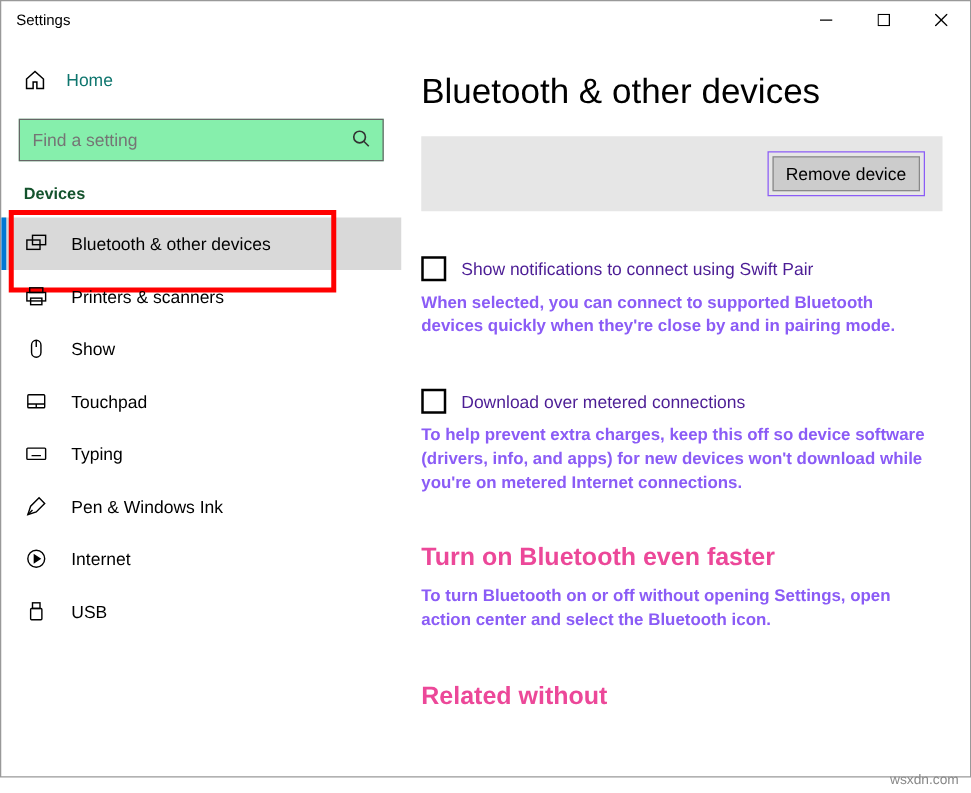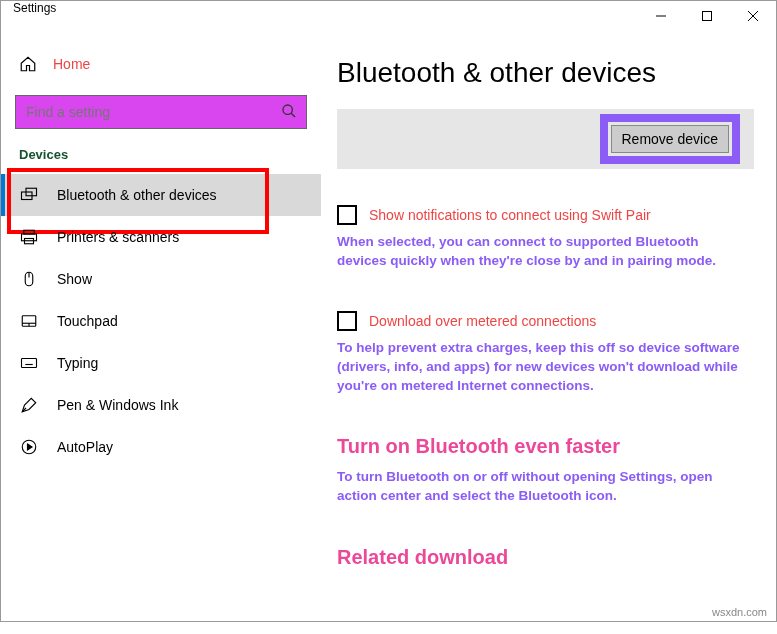--- a/index.html
+++ b/index.html
@@ -1,47 +1,47 @@
 <!DOCTYPE html>
 <html><head>
 <meta charset="utf-8">
 <style>
 * { margin: 0; padding: 0; box-sizing: border-box; font-family: "Segoe UI", Arial, sans-serif; }
 body { width: 777px; height: 634px; background: #fff; overflow: hidden; position: relative; }
 .window { display: flex; flex-direction: column; width: 777px; height: 622px; border: 1px solid #999; background: #fff; }
-.titlebar { display: flex; align-items: flex-start; height: 30px; padding-left: 12px; }
+.titlebar { display: flex; align-items: center; height: 30px; padding-left: 12px; }
 .titlebar-text { font-size: 12px; color: #000; flex: 1; }
 .wincontrols { display: flex; }
 .wbtn { width: 46px; height: 30px; display: flex; align-items: center; justify-content: center; font-size: 11px; color: #000; }
 .body { display: flex; flex: 1; overflow: hidden; }
 .sidebar { width: 320px; display: flex; flex-direction: column; padding-top: 18px; }
 .home-row { display: flex; align-items: center; gap: 16px; padding: 6px 18px; }
 .home-row svg, .nav-row svg { width: 18px; height: 18px; flex-shrink: 0; }
-.home-label { font-size: 14px; color: #ef4444; }
+.home-label { font-size: 14px; color: #0f766e; }
 .search-wrap { margin: 16px 14px 18px 14px; position: relative; }
-.search { width: 100%; height: 34px; border: 1px solid #666; padding: 0 34px 0 10px; font-size: 14px; background: #d946ef; outline: none; }
+.search { width: 100%; height: 34px; border: 1px solid #666; padding: 0 34px 0 10px; font-size: 14px; background: #86efac; outline: none; }
 .search-icon { position: absolute; right: 10px; top: 8px; width: 16px; height: 16px; color: #333; }
 .devices-hdr { font-size: 13px; font-weight: 600; padding: 0 18px 12px 18px; color: #14532d; }
 .nav-list { display: flex; flex-direction: column; }
 .nav-row { display: flex; align-items: center; gap: 18px; padding: 12px 18px; font-size: 14px; color: #000; position: relative; }
 .nav-row .icon { width: 20px; display: flex; justify-content: center; }
 .nav-row.active { background: #d9d9d9; }
 .nav-row.active::before { content: ""; position: absolute; left: 0; top: 0; bottom: 0; width: 4px; background: #0078d4; }
 .highlight-nav { position: absolute; border: 4px solid #ff0000; pointer-events: none; }
 .main { flex: 1; padding: 26px 22px 0 16px; overflow: hidden; }
 .main-title { font-size: 28px; font-weight: 350; color: #000; margin-bottom: 20px; }
 .remove-bar { background: #e6e6e6; height: 60px; display: flex; align-items: center; justify-content: flex-end; padding-right: 14px; margin-bottom: 36px; }
-.remove-btn-wrap { border: 8px solid #8b5cf6; padding: 3px; margin-left: 46px; }
+.remove-btn-wrap { border: 1px solid #8b5cf6; padding: 3px; margin-left: 46px; }
 .remove-btn { background: #ccc; border: 1px solid #888; padding: 5px 10px; font-size: 14px; cursor: pointer; }
 .chk-row { display: flex; align-items: center; gap: 12px; margin-bottom: 8px; }
 .chk { width: 20px; height: 20px; border: 2px solid #000; flex-shrink: 0; }
-.chk-label { font-size: 14px; color: #ef4444; }
+.chk-label { font-size: 14px; color: #4c1d95; }
 .helper { font-size: 13.5px; color: #8b5cf6; line-height: 1.4; margin-bottom: 40px; padding-right: 6px; font-weight: bold; }
 .sub-head { font-size: 20px; font-weight: 600; color: #ec4899; margin-bottom: 10px; }
-.watermark { position: absolute; bottom: 16px; right: 10px; font-size: 11px; color: #888; }
+.watermark { position: absolute; bottom: 4px; right: 10px; font-size: 11px; color: #888; }
 </style>
 </head>
 <body>
 
 <div class="window">
 
   <div class="titlebar">
     <span class="titlebar-text">Settings</span>
     <div class="wincontrols">
       <div class="wbtn">
@@ -152,23 +152,32 @@
           <span>Pen &amp; Windows Ink</span>
         </div>
 
         <div class="nav-row">
           <span class="icon">
               <svg width="18" height="18" viewBox="0 0 24 24" fill="none" stroke="#000" stroke-width="1.5">
                 <circle cx="12" cy="12" r="9"></circle>
                 <polygon points="10,8 16,12 10,16" fill="#000"></polygon>
               </svg>
             </span>
-          <span>AutoPlay</span>
-        </div>
-
+          <span>Internet</span>
+        </div>
+
+        <div class="nav-row">
+          <span class="icon">
+              <svg width="18" height="18" viewBox="0 0 24 24" fill="none" stroke="#000" stroke-width="1.5">
+                <rect x="8" y="3" width="8" height="6"></rect>
+                <rect x="6" y="9" width="12" height="12" rx="1"></rect>
+              </svg>
+            </span>
+          <span>USB</span>
+        </div>
 
       </div>
     </div>
 
     <div class="main">
       <h1 class="main-title">Bluetooth &amp; other devices</h1>
 
       <div class="remove-bar">
         <div class="remove-btn-wrap">
           <button class="remove-btn">Remove device</button>
@@ -183,18 +192,18 @@
 
       <div class="chk-row">
         <div class="chk"></div>
         <span class="chk-label">Download over metered connections</span>
       </div>
       <p class="helper">To help prevent extra charges, keep this off so device software (drivers, info, and apps) for new devices won't download while you're on metered Internet connections.</p>
 
       <h2 class="sub-head">Turn on Bluetooth even faster</h2>
       <p class="helper">To turn Bluetooth on or off without opening Settings, open action center and select the Bluetooth icon.</p>
 
-      <h2 class="sub-head">Related download</h2>
+      <h2 class="sub-head">Related without</h2>
     </div>
   </div>
 </div>
 
 <div class="watermark">wsxdn.com</div>
 
 </body></html>

